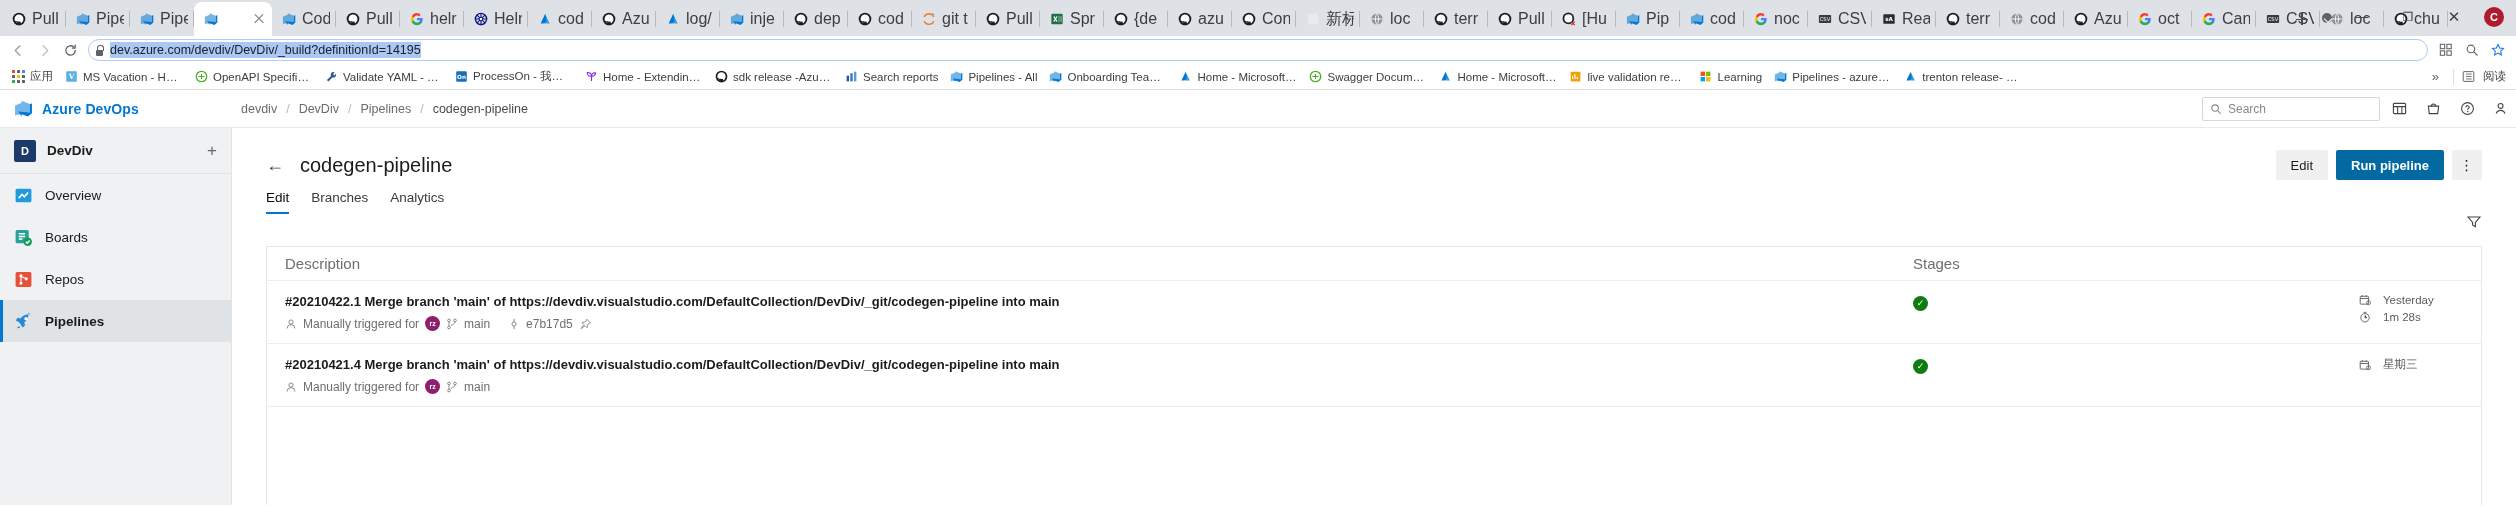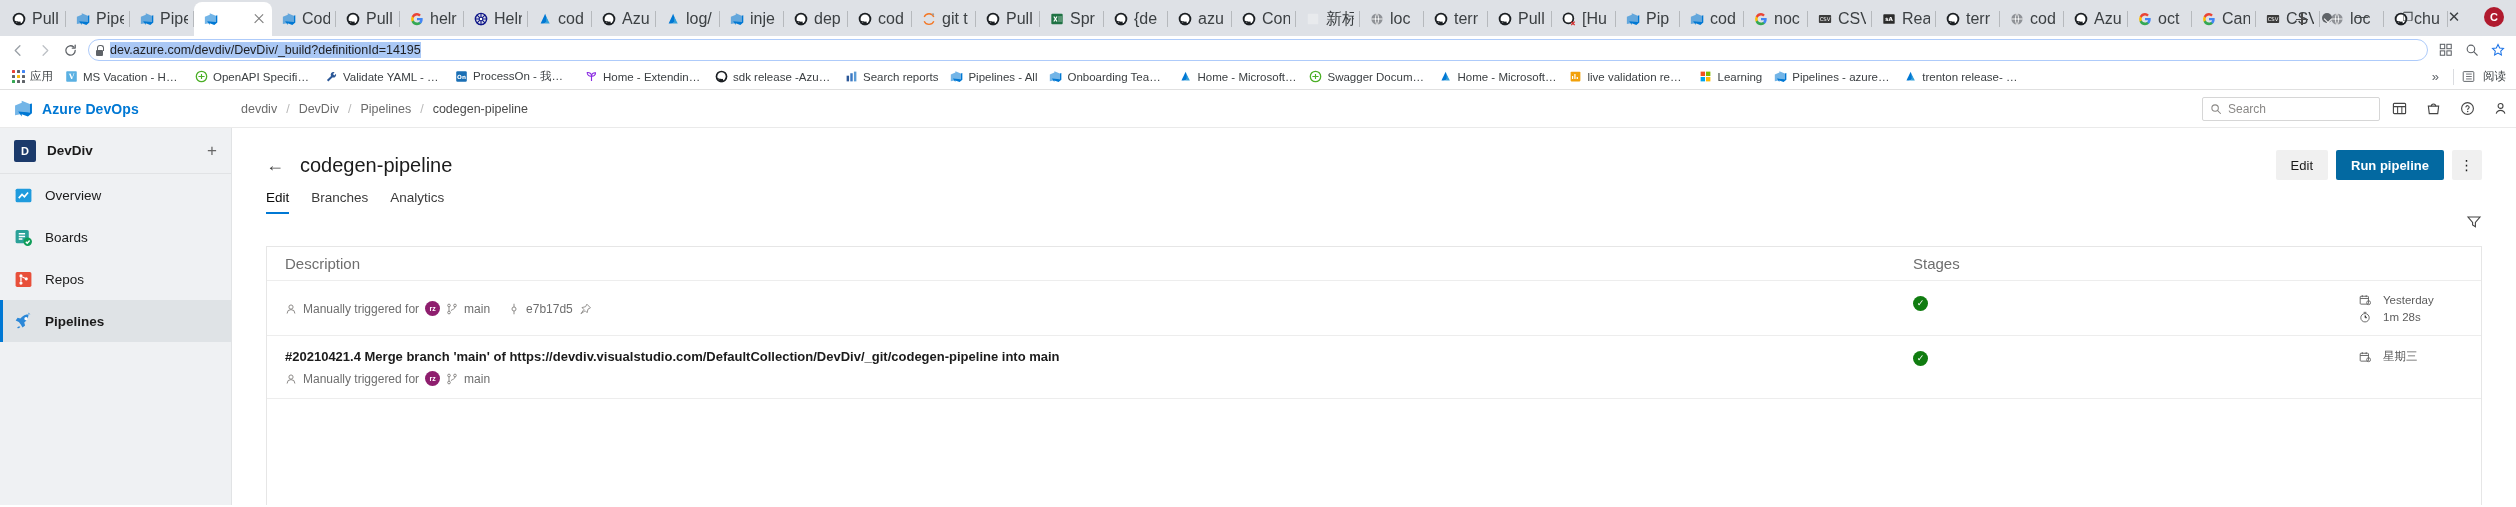--- a/index.html
+++ b/index.html
@@ -1185,20 +1185,21 @@
 
       <div class="table-wrap">
         <div class="thead">
           <div class="th desc">Description</div>
           <div class="th stages">Stages</div>
           <div class="th time"></div>
         </div>
         <div id="rows-host">
             <div class="trow">
               <div class="cell-desc">
+       <div class="run-title">#20210422.1 Merge branch 'main' of https://devdiv.visualstudio.com/DefaultCollection/DevDiv/_git/codegen-pipeline into main</div>
        <div class="run-meta">
          <svg class="mini-ico" viewBox="0 0 16 16">
                     <circle cx="8" cy="5.4" r="2.8" fill="none" stroke="#8a8886" stroke-width="1.3"></circle>
                     <path d="M2.8 14a5.2 5.2 0 0 1 10.4 0" fill="none" stroke="#8a8886" stroke-width="1.3"></path>
                   </svg>
          <span>Manually triggered for</span>
          <span class="user-dot">rz</span>
          <svg class="mini-ico" viewBox="0 0 16 16">
                     <circle cx="4" cy="3.3" r="1.8" fill="none" stroke="#8a8886" stroke-width="1.3"></circle>
                     <circle cx="4" cy="12.7" r="1.8" fill="none" stroke="#8a8886" stroke-width="1.3"></circle>

